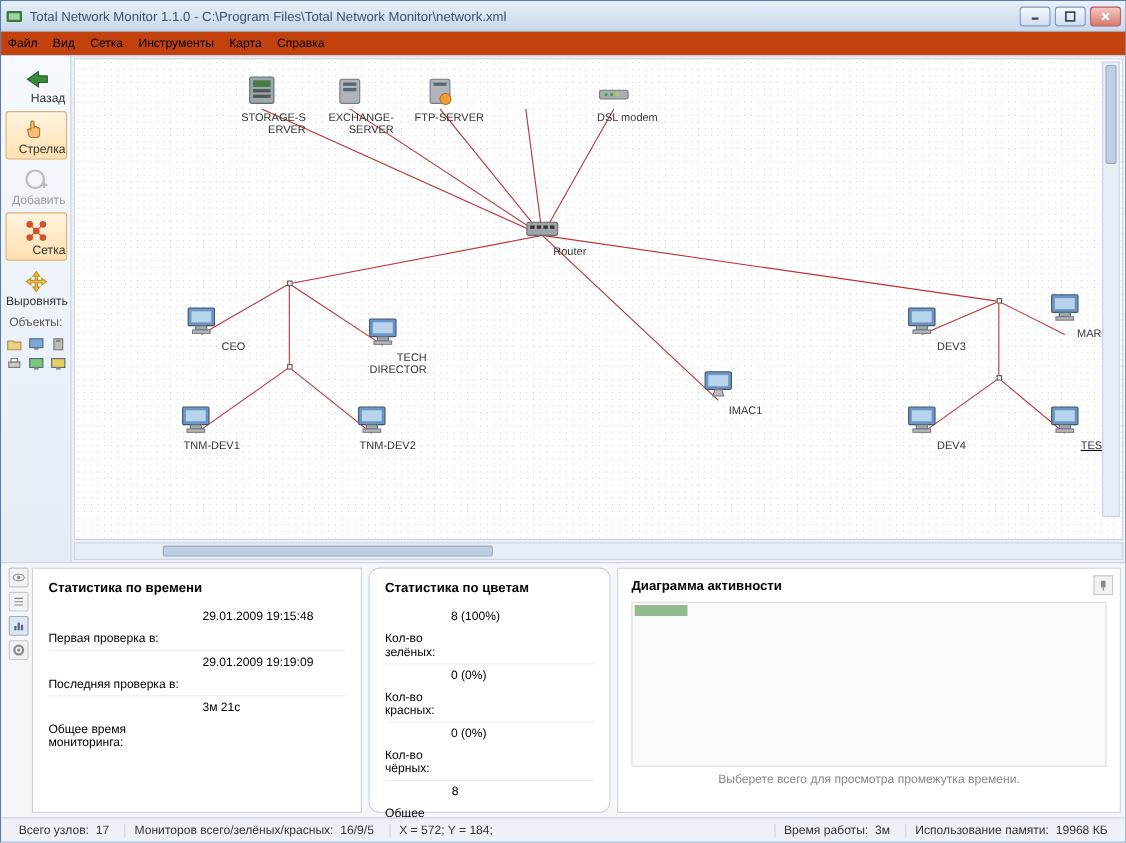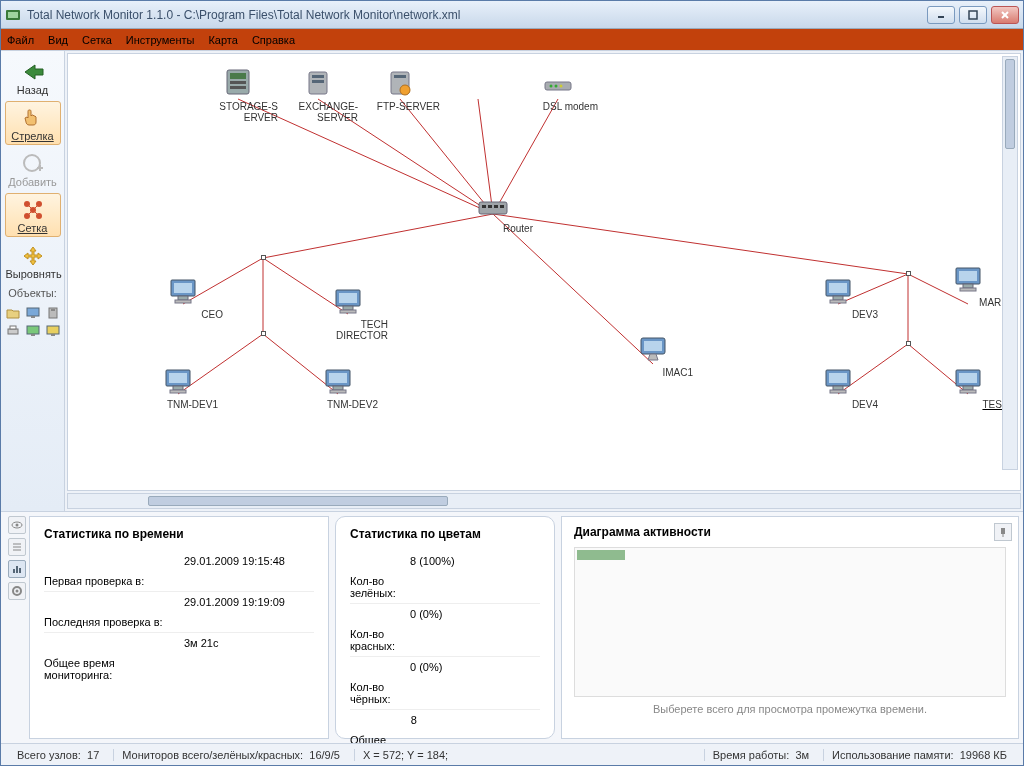--- a/index.html
+++ b/index.html
@@ -13,22 +13,22 @@
 .titlebar .spacer { flex: 1; }
 .win-btn { width: 28px; height: 18px; border: 1px solid #7a9abf; border-radius: 3px; margin-left: 4px; background: linear-gradient(#f4f8fc,#d0deee); display:flex;align-items:center;justify-content:center; cursor:pointer;}
 .win-close { background: linear-gradient(#f2c8c3,#d87b6f); border-color:#b55; }
 
 .menubar { height: 22px; background: #c2410c; display: flex; align-items: center; padding: 0 6px; gap: 14px; border-bottom: 1px solid #c8d2e0; }
 .menubar span { cursor: pointer; }
 
 .content { flex: 1; display: flex; min-height: 0; }
 
 .sidebar { width: 64px; background: linear-gradient(#f6f9fd,#e4ecf6); border-right: 1px solid #c8d2e0; display: flex; flex-direction: column; align-items: center; padding: 4px 2px; gap: 2px; }
-.toolbtn { width: 56px; padding: 4px 0 2px; text-align: center; border: 1px solid transparent; border-radius: 3px; cursor: pointer; color:#333;}
-.toolbtn.active { background: linear-gradient(#fff4e0,#ffe0b0); border-color: #e0b070; text-decoration: underline; }
+.toolbtn { width: 56px; padding: 4px 0 2px; text-align: right; border: 1px solid transparent; border-radius: 3px; cursor: pointer; color:#333;}
+.toolbtn.active { background: linear-gradient(#fff4e0,#ffe0b0); border-color: #e0b070; }
 .toolbtn .ic { height: 24px; display:flex;align-items:center;justify-content:center; }
 .toolbtn.disabled { color: #999; }
 .sidebar-label { color:#555; margin:2px 12px;}
 .miniicons { display:grid; grid-template-columns: 18px 18px 18px; gap:2px; margin-top:2px;}
 .miniicons div{ width:18px; height:16px; display:flex;align-items:center;justify-content:center;}
 
 .canvas-wrap { flex: 1; display: flex; flex-direction: column; min-width:0; }
 .canvas { flex: 1; background-color: #fff; background-image: radial-gradient(circle, #c8c8c8 0.5px, transparent 0.5px); background-size: 6px 6px; position: relative; border: 1px solid #c8d2e0; margin: 2px; overflow:hidden;}
 
 .node { position: absolute; text-align: center; width: 80px; }

